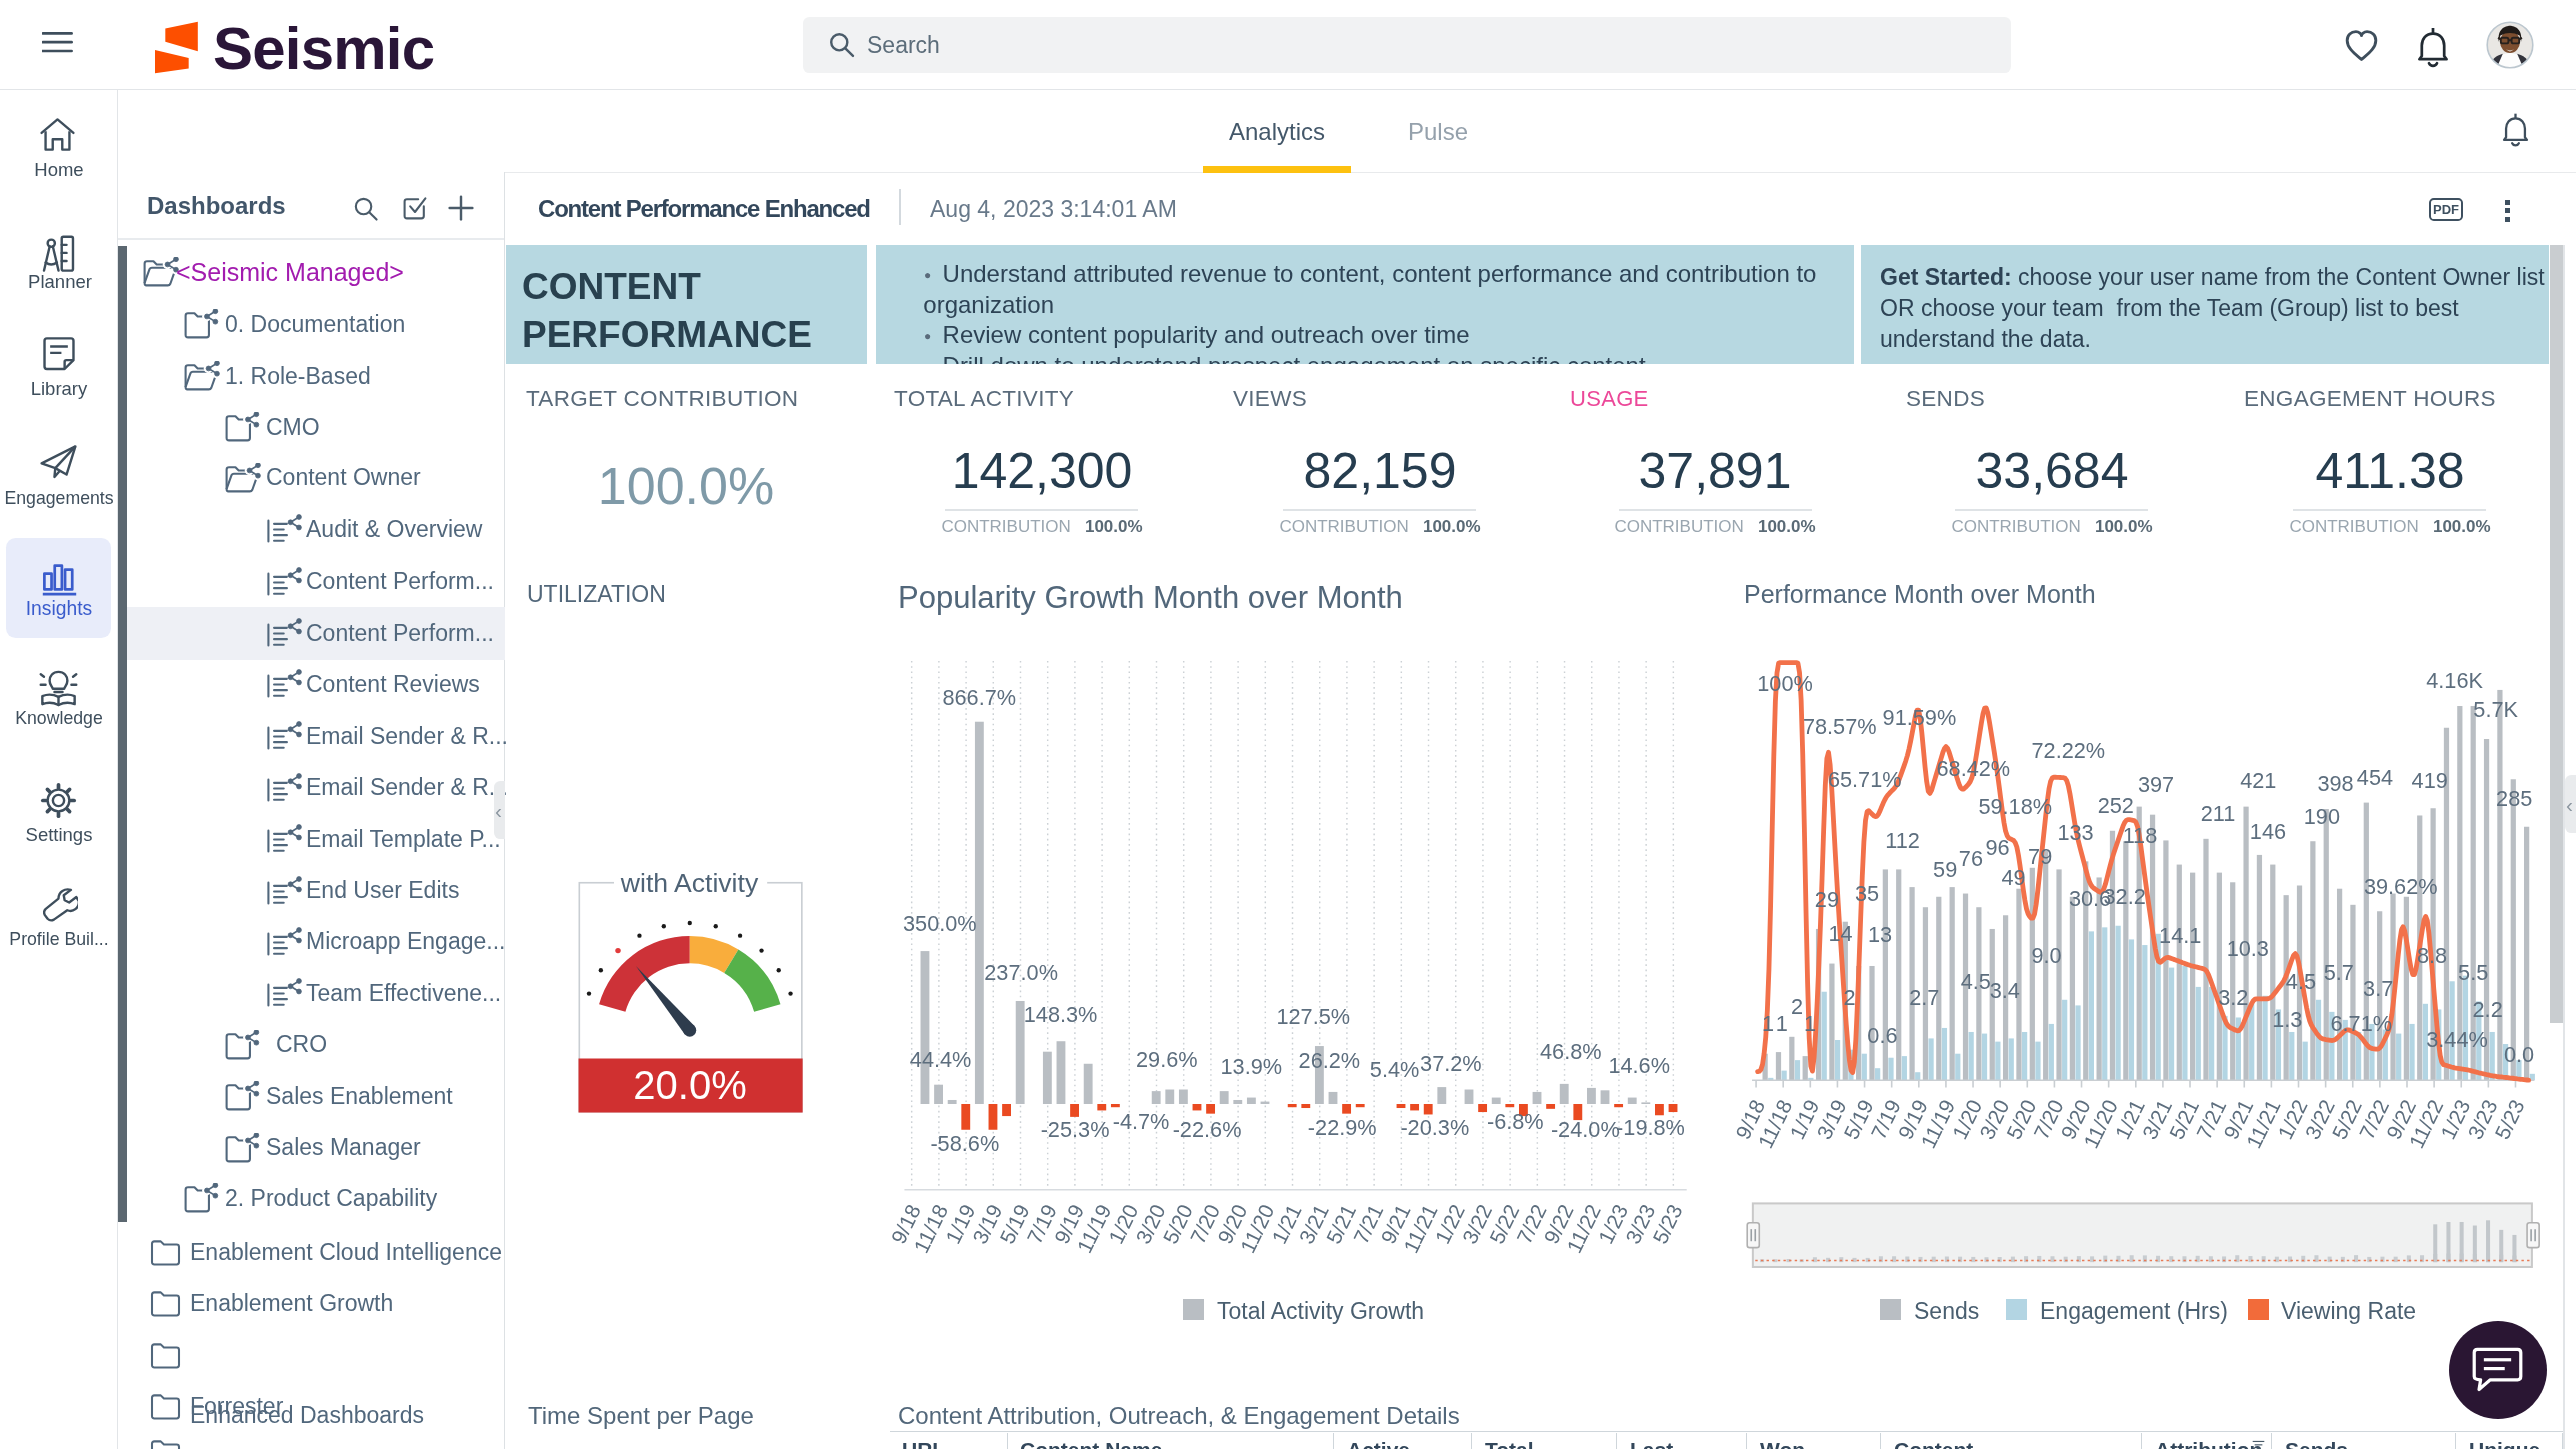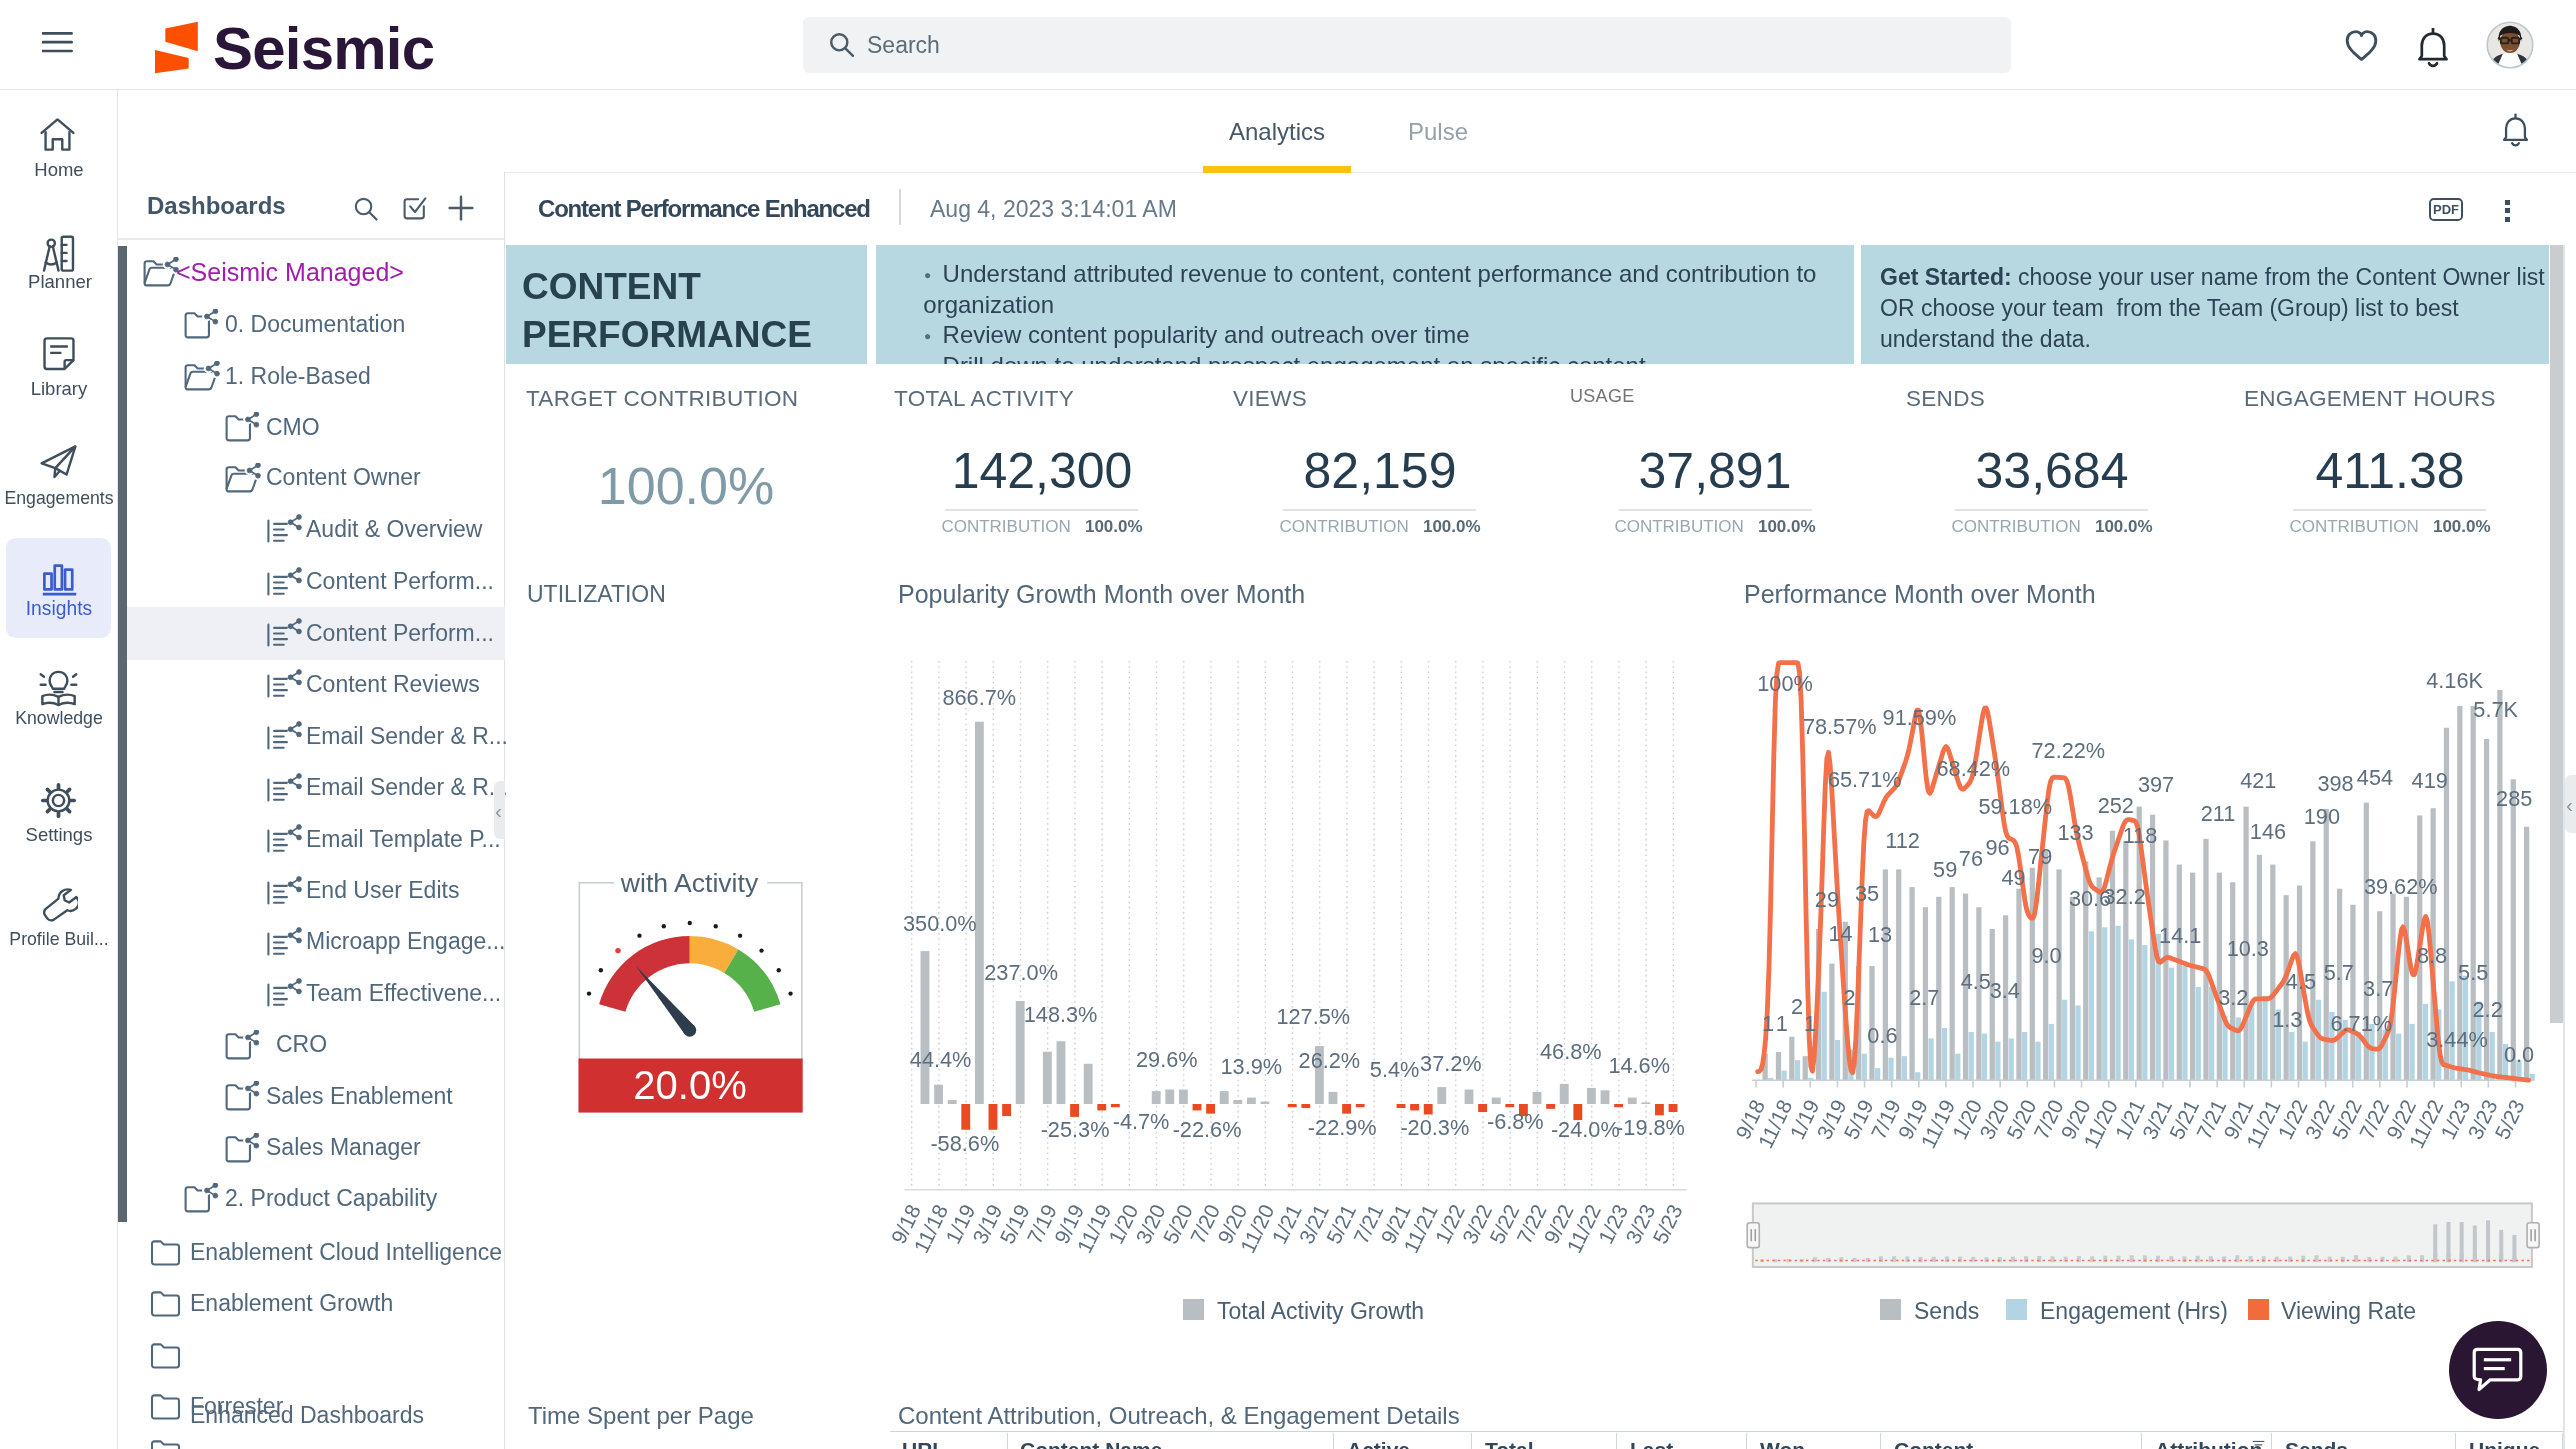--- a/index.html
+++ b/index.html
@@ -534,21 +534,21 @@
 <div style="margin-left:15.3px;">organization</div>
 <div><span style="padding:0 11.3px 0 16px;color:#5a6b7b;font-size:12px;vertical-align:3.2px;">●</span>Review content popularity and outreach over time</div>
 <div><span style="padding:0 11.3px 0 16px;color:#5a6b7b;font-size:12px;vertical-align:3.2px;">●</span>Drill down to understand prospect engagement on specific content</div>
 </div>
 <div class="abs" style="left:1861px;top:245px;width:688px;height:119px;background:#b7d8e1;"></div>
 <div class="abs" style="left:1880px;top:262px;width:676px;font-size:23px;color:#2d4355;line-height:31px;">
 <b>Get Started:</b> choose your user name from the Content Owner list<br>OR choose your team&nbsp; from the Team (Group) list to best<br>understand the data.</div>
 <div class="abs" style="left:526px;top:386px;font-size:22.5px;color:#5a6b7b;letter-spacing:0.3px;">TARGET CONTRIBUTION</div>
 <div class="abs" style="left:894px;top:386px;font-size:22.5px;color:#5a6b7b;letter-spacing:0.3px;">TOTAL ACTIVITY</div>
 <div class="abs" style="left:1233px;top:386px;font-size:22.5px;color:#5a6b7b;letter-spacing:0.3px;">VIEWS</div>
-<div class="abs" style="left:1570px;top:386px;font-size:18px;color:#737373;letter-spacing:0.3px;">USAGE</div>
+<div class="abs" style="left:1570px;top:386px;font-size:22px;color:#ec4899;letter-spacing:0.3px;">USAGE</div>
 <div class="abs" style="left:1906px;top:386px;font-size:22.5px;color:#5a6b7b;letter-spacing:0.3px;">SENDS</div>
 <div class="abs" style="left:2244px;top:386px;font-size:22.5px;color:#5a6b7b;letter-spacing:0.3px;">ENGAGEMENT HOURS</div>
 <div class="abs" style="left:565px;top:456px;width:242px;text-align:center;font-size:52px;color:#7f9aa8;">100.0%</div>
 <div class="abs" style="left:873px;top:442px;width:338px;text-align:center;font-size:50px;color:#263d4f;">142,300</div>
 <div class="abs" style="left:945px;top:509px;width:193px;height:1.6px;background:#dfe3e6;"></div>
 <div class="abs" style="left:873px;top:517px;width:338px;text-align:center;font-size:17px;">
 <span style="color:#9aa6b0;">CONTRIBUTION&nbsp;&nbsp;&nbsp;</span><span style="color:#5a6a76;font-weight:bold;">100.0%</span></div>
 <div class="abs" style="left:1211px;top:442px;width:338px;text-align:center;font-size:50px;color:#263d4f;">82,159</div>
 <div class="abs" style="left:1283px;top:509px;width:193px;height:1.6px;background:#dfe3e6;"></div>
 <div class="abs" style="left:1211px;top:517px;width:338px;text-align:center;font-size:17px;">
@@ -559,21 +559,21 @@
 <span style="color:#9aa6b0;">CONTRIBUTION&nbsp;&nbsp;&nbsp;</span><span style="color:#5a6a76;font-weight:bold;">100.0%</span></div>
 <div class="abs" style="left:1883px;top:442px;width:338px;text-align:center;font-size:50px;color:#263d4f;">33,684</div>
 <div class="abs" style="left:1955px;top:509px;width:193px;height:1.6px;background:#dfe3e6;"></div>
 <div class="abs" style="left:1883px;top:517px;width:338px;text-align:center;font-size:17px;">
 <span style="color:#9aa6b0;">CONTRIBUTION&nbsp;&nbsp;&nbsp;</span><span style="color:#5a6a76;font-weight:bold;">100.0%</span></div>
 <div class="abs" style="left:2221px;top:442px;width:338px;text-align:center;font-size:50px;color:#263d4f;">411.38</div>
 <div class="abs" style="left:2293px;top:509px;width:193px;height:1.6px;background:#dfe3e6;"></div>
 <div class="abs" style="left:2221px;top:517px;width:338px;text-align:center;font-size:17px;">
 <span style="color:#9aa6b0;">CONTRIBUTION&nbsp;&nbsp;&nbsp;</span><span style="color:#5a6a76;font-weight:bold;">100.0%</span></div>
 <div class="abs" style="left:527px;top:581px;font-size:23px;color:#52677a;">UTILIZATION</div>
-<div class="abs" style="left:898px;top:580px;font-size:25px;color:#52677a;">Popularity Growth Month over Month</div>
+<div class="abs" style="left:898px;top:580px;font-size:31px;color:#52677a;">Popularity Growth Month over Month</div>
 <div class="abs" style="left:1744px;top:580px;font-size:25px;color:#52677a;">Performance Month over Month</div>
 <svg class="abs" style="left:564px;top:865px" width="258" height="258" viewBox="700 1075 320 320">
     <rect x="719" y="1097" width="276" height="284" fill="#fff" stroke="#c9ced3" stroke-width="2"></rect>
     <rect x="762" y="1078" width="190" height="34" fill="#fff"></rect>
     <rect x="718" y="1315" width="278" height="67" fill="#d03030"></rect>
     <path d="M743.5,1247.8 A117,117 0 0 1 856.0,1163.0 L856.0,1197.0 A83,83 0 0 0 776.2,1257.1 Z" fill="#cd3238"></path>
     <path d="M856.0,1163.0 A117,117 0 0 1 916.3,1179.7 L898.7,1208.9 A83,83 0 0 0 856.0,1197.0 Z" fill="#f9ad3c"></path>
     <path d="M916.3,1179.7 A117,117 0 0 1 968.5,1247.8 L935.8,1257.1 A83,83 0 0 0 898.7,1208.9 Z" fill="#56b14a"></path>
     <circle cx="731.0" cy="1234.5" r="2.7" fill="#1a1a1a"></circle>
     <circle cx="745.7" cy="1205.6" r="2.7" fill="#1a1a1a"></circle>

